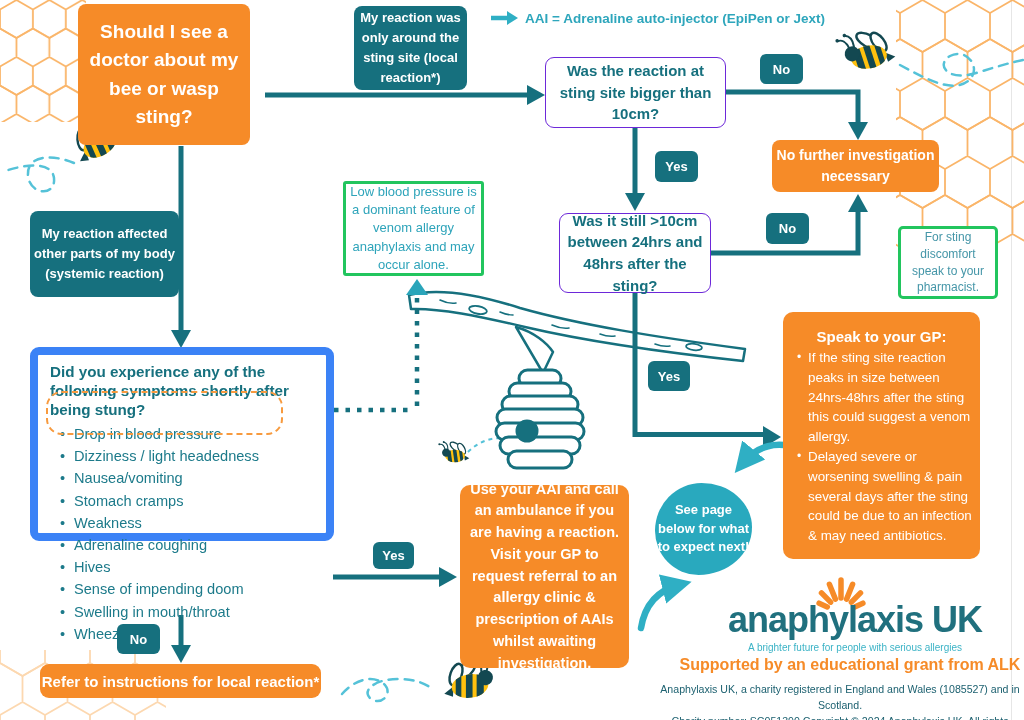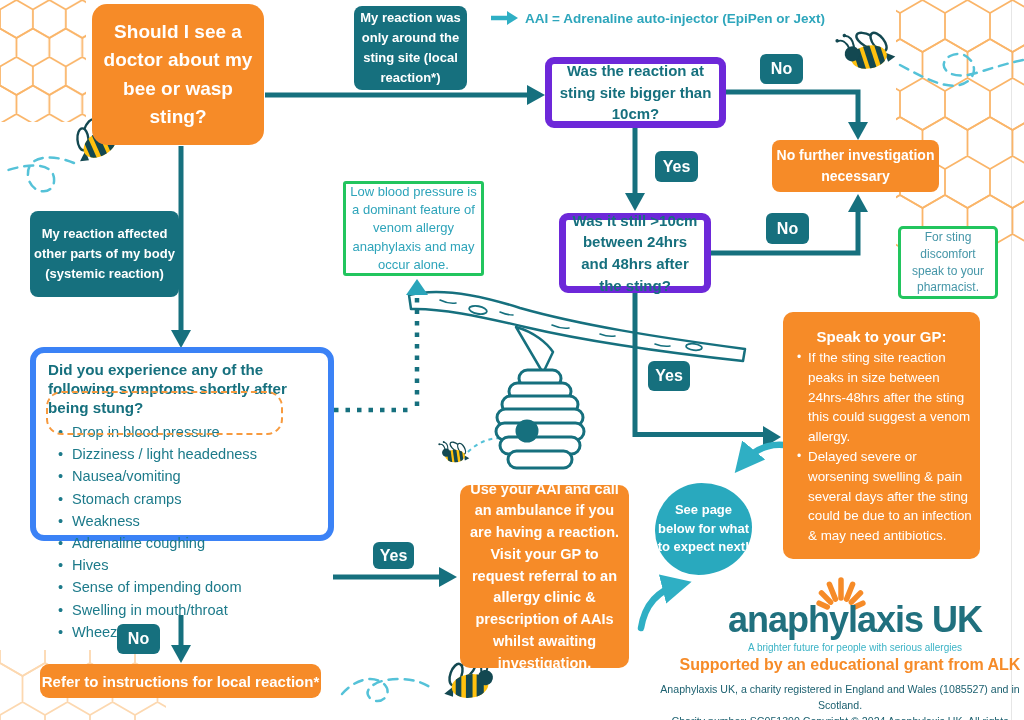--- a/index.html
+++ b/index.html
@@ -3,34 +3,34 @@
 <meta charset="utf-8">
 <style>
   html,body{margin:0;padding:0;background:#fff;}
   #page{position:relative;width:1024px;height:720px;background:#ffffff;overflow:hidden;
         font-family:"Liberation Sans","DejaVu Sans",sans-serif;}
   #bg-svg{position:absolute;left:0;top:0;z-index:1;}
   .abs{position:absolute;box-sizing:border-box;z-index:2;}
   .flexc{display:flex;align-items:center;justify-content:center;text-align:center;}
   .box-orange{background:#F68B28;color:#fff;font-weight:bold;border-radius:8px;}
   .box-teal{background:#16707E;color:#fff;font-weight:bold;border-radius:8px;}
-  .q-box{background:#fff;border:7px solid #6d28d9;border-radius:9px;color:#16707E;font-weight:bold;}
+  .q-box{background:#fff;border:1px solid #6d28d9;border-radius:9px;color:#16707E;font-weight:bold;}
   .cyan-box{background:#fff;border:3px solid #22c55e;border-radius:5px;}
-  .badge{background:#16707E;color:#fff;font-weight:bold;font-size:16px;border-radius:6px;}
-  #title-box{left:92px;top:4px;width:172px;height:141px;font-size:19px;line-height:1.5;padding:6px;border-radius:15px;}
+  .badge{background:#16707E;color:#fff;font-weight:bold;font-size:13px;border-radius:6px;}
+  #title-box{left:78px;top:4px;width:172px;height:141px;font-size:19px;line-height:1.5;padding:6px;}
   #legend{left:490px;top:10px;display:flex;align-items:center;gap:7px;}
   #legend span{color:#2EA6BC;font-weight:bold;font-size:13.5px;}
   #local-box{left:354px;top:6px;width:113px;height:84px;font-size:13px;line-height:1.55;padding:4px;}
   #systemic-box{left:30px;top:211px;width:149px;height:86px;font-size:13px;line-height:1.55;padding:4px;}
   #q1-box{left:545px;top:57px;width:181px;height:71px;font-size:15px;line-height:1.45;padding:2px;}
   #q2-box{left:559px;top:213px;width:152px;height:80px;font-size:15px;line-height:1.45;padding:2px;}
   #nofurther-box{left:772px;top:140px;width:167px;height:52px;font-size:14px;line-height:1.5;padding:2px;}
   #pharm-box{left:898px;top:226px;width:100px;height:73px;color:#4596A8;font-size:12px;line-height:1.4;padding:2px;}
   #note-box{left:343px;top:181px;width:141px;height:95px;color:#2EA4BA;font-size:13px;line-height:1.4;padding:2px;border-radius:3px;}
-  #symptoms-box{left:30px;top:347px;width:304px;height:194px;background:#fff;border:6px solid #3b82f6;border-radius:14px;padding:7px 6px 0 12px;}
+  #symptoms-box{left:30px;top:347px;width:304px;height:194px;background:#fff;border:8px solid #3b82f6;border-radius:9px;padding:7px 6px 0 12px;}
   #symptoms-heading{color:#16707E;font-weight:bold;font-size:15.2px;line-height:19px;}
   #symptoms-list{margin:4px 0 0 0;padding:0 0 0 24px;list-style:none;}
   #symptoms-list li{color:#1C7A8A;font-size:14.6px;line-height:22.2px;position:relative;}
   #symptoms-list li::before{content:"•";position:absolute;left:-14px;color:#1C7A8A;}
   #dashed-hl{left:46px;top:391px;width:237px;height:44px;border:2.5px dashed #F79A3E;border-radius:16px;z-index:3;}
   #gp-box{left:783px;top:312px;width:197px;height:247px;background:#F68B28;border-radius:10px;color:#fff;padding:16px 8px 0 8px;}
   #gp-heading{font-weight:bold;font-size:15px;text-align:center;margin-bottom:3px;}
   #gp-list{margin:0;padding:0 0 0 17px;list-style:none;}
   #gp-list li{font-size:13.4px;line-height:19.8px;position:relative;}
   #gp-list li::before{content:"•";position:absolute;left:-11px;font-size:12px;}

